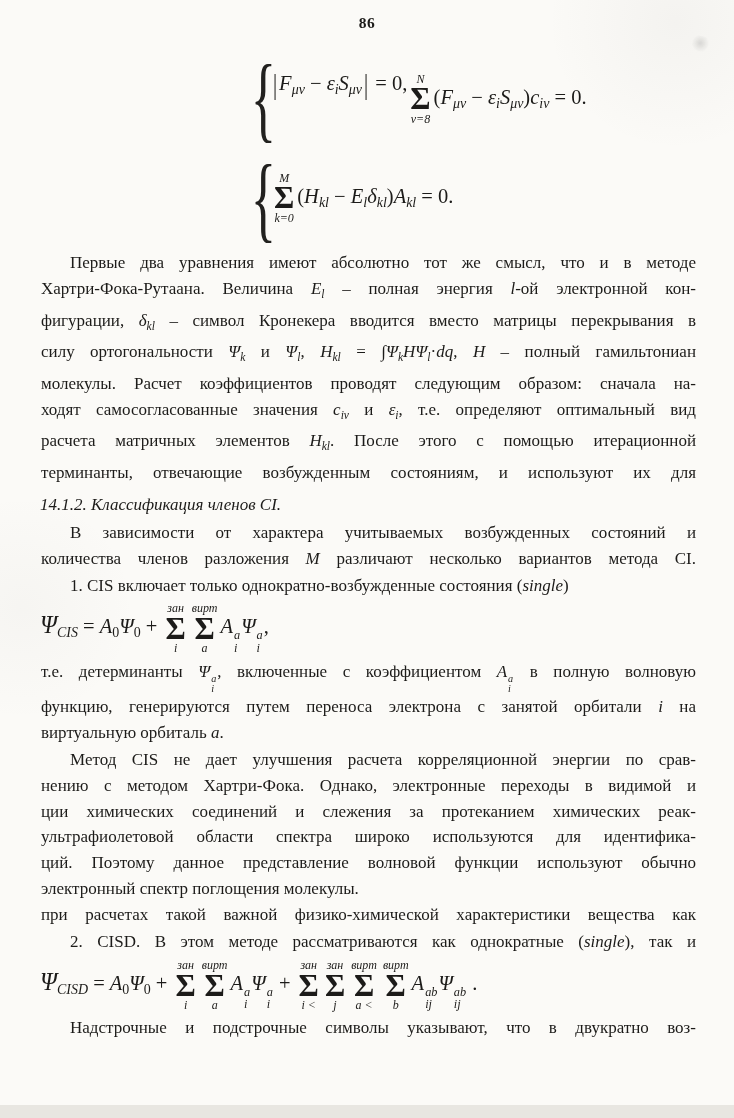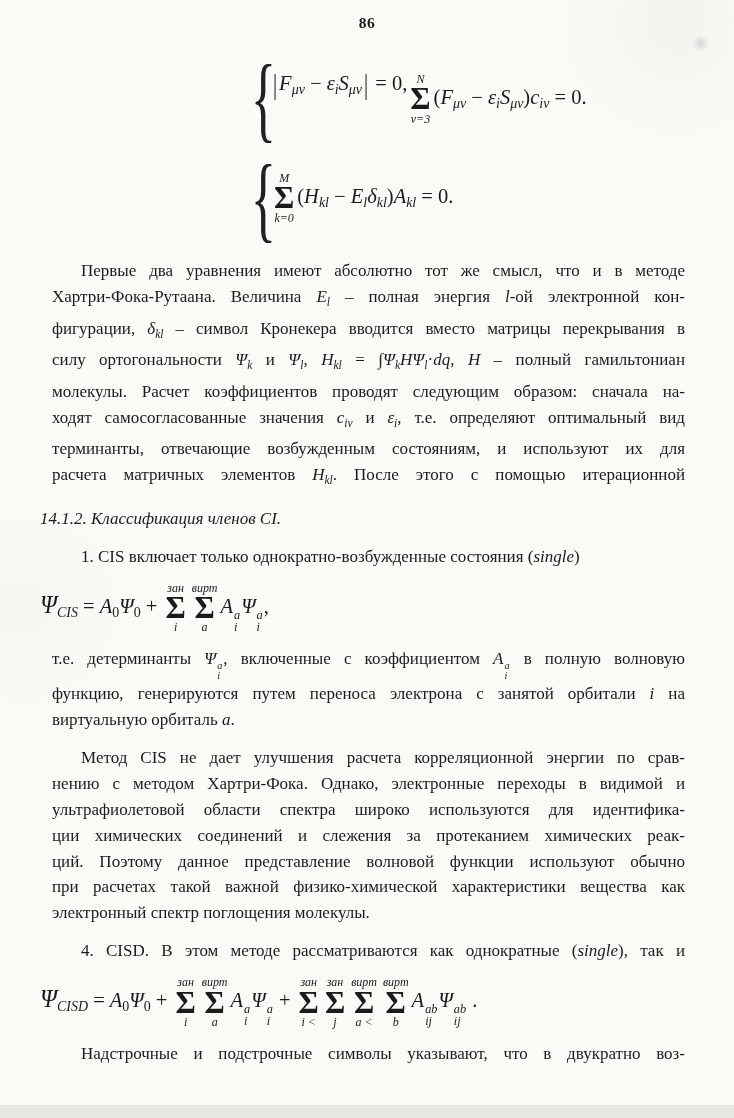--- a/index.html
+++ b/index.html
@@ -29,21 +29,21 @@
 
   
   .tline{
     line-height:25.9px;
     text-align:justify;
     text-align-last:justify;
     white-space:normal;
   }
   .tline.last{text-align-last:left;}
   .tline.ind{text-indent:29px;}
-  .para{margin:12px;}
+  .para{margin:1px;}
   .heading{line-height:26px;margin-top:6px;margin-bottom:2px;}
 
   .it{font-style:italic;}
   .sb{font-size:.68em;vertical-align:-.32em;}
   .big{font-size:1.18em;}
 
   
   .ss{
     display:inline-flex;flex-direction:column;align-items:flex-start;
     font-size:.6em;line-height:.98;font-style:italic;
@@ -88,21 +88,21 @@
 
   <div class="content">
 
     <div class="eqsys">
       <span class="brace">{</span>
       <div class="syslines">
           <div class="eqline"><span class="bar">|</span><span class="it">F</span><span class="it sb">μν</span><span> − </span><span class="it">ε</span><span class="it sb">i</span><span class="it">S</span><span class="it sb">μν</span><span class="bar">|</span><span> = 0,</span></div>
           <div class="eqline"><span class="sum">
               <span class="lim top">N</span>
               <span class="sigma">Σ</span>
-              <span class="lim bot">ν=3</span>
+              <span class="lim bot">ν=8</span>
             </span><span>(</span><span class="it">F</span><span class="it sb">μν</span><span> − </span><span class="it">ε</span><span class="it sb">i</span><span class="it">S</span><span class="it sb">μν</span><span>)</span><span class="it">c</span><span class="it sb">iν</span><span> = 0.</span></div>
         </div>
     </div>
 
     <div class="eqsys">
       <span class="brace">{</span>
       <div class="syslines">
           <div class="eqline"><span class="sum">
               <span class="lim top">M</span>
               <span class="sigma">Σ</span>
@@ -111,26 +111,30 @@
         </div>
     </div>
 
     <div class="para">
         <div class="tline ind"><span>Первые два уравнения имеют абсолютно тот же смысл, что и в методе</span></div>
         <div class="tline"><span>Хартри-Фока-Рутаана. Величина </span><span class="it">E</span><span class="it sb">l</span><span> – полная энергия </span><span class="it">l</span><span>-ой электронной кон-</span></div>
         <div class="tline"><span>фигурации, </span><span class="it">δ</span><span class="it sb">kl</span><span> – символ Кронекера вводится вместо матрицы перекрывания в</span></div>
         <div class="tline"><span>силу ортогональности </span><span class="it">Ψ</span><span class="it sb">k</span><span> и </span><span class="it">Ψ</span><span class="it sb">l</span><span>, </span><span class="it">H</span><span class="it sb">kl</span><span> = ∫</span><span class="it">Ψ</span><span class="it sb">k</span><span class="it">H</span><span class="it">Ψ</span><span class="it sb">l</span><span>·</span><span class="it">dq</span><span>, </span><span class="it">H</span><span> – полный гамильтониан</span></div>
         <div class="tline"><span>молекулы. Расчет коэффициентов проводят следующим образом: сначала на-</span></div>
         <div class="tline"><span>ходят самосогласованные значения </span><span class="it">c</span><span class="it sb">iν</span><span> и </span><span class="it">ε</span><span class="it sb">i</span><span>, т.е. определяют оптимальный вид</span></div>
+        <div class="tline"><span>расчета матричных элементов </span><span class="it">H</span><span class="it sb">kl</span><span>. После этого с помощью итерационной</span></div>
         <div class="tline"><span>терминанты, отвечающие возбужденным состояниям, и используют их для</span></div>
-        <div class="tline"><span>расчета матричных элементов </span><span class="it">H</span><span class="it sb">kl</span><span>. После этого с помощью итерационной</span></div>
       </div>
 
     <div class="heading tline last"><span class="it">14.1.2. Классификация членов CI.</span></div>
 
+    <div class="para">
+        <div class="tline ind"><span>В зависимости от характера учитываемых возбужденных состояний и</span></div>
+        <div class="tline"><span>количества членов разложения </span><span class="it">M</span><span> различают несколько вариантов метода CI.</span></div>
+      </div>
 
     <div class="para">
         <div class="tline last ind"><span>1. CIS включает только однократно-возбужденные состояния (</span><span class="it">single</span><span>)</span></div>
       </div>
 
     <div class="equation"><span class="it big">Ψ</span><span class="it sb">CIS</span><span> = </span><span class="it">A</span><span class="sb">0</span><span class="it">Ψ</span><span class="sb">0</span><span> + </span><span class="sum">
           <span class="lim top">зан</span>
           <span class="sigma">Σ</span>
           <span class="lim bot">i</span>
         </span><span class="sum">
@@ -153,29 +157,29 @@
             <span>a</span>
             <span>i</span>
           </span><span> в полную волновую</span></div>
         <div class="tline"><span>функцию, генерируются путем переноса электрона с занятой орбитали </span><span class="it">i</span><span> на</span></div>
         <div class="tline last"><span>виртуальную орбиталь </span><span class="it">a</span><span>.</span></div>
       </div>
 
     <div class="para">
         <div class="tline ind"><span>Метод CIS не дает улучшения расчета корреляционной энергии по срав-</span></div>
         <div class="tline"><span>нению с методом Хартри-Фока. Однако, электронные переходы в видимой и</span></div>
+        <div class="tline"><span>ции химических соединений и слежения за протеканием химических реак-</span></div>
         <div class="tline"><span>ультрафиолетовой области спектра широко используются для идентифика-</span></div>
-        <div class="tline"><span>ции химических соединений и слежения за протеканием химических реак-</span></div>
         <div class="tline"><span>ций. Поэтому данное представление волновой функции используют обычно</span></div>
+        <div class="tline last"><span>электронный спектр поглощения молекулы.</span></div>
         <div class="tline"><span>при расчетах такой важной физико-химической характеристики вещества как</span></div>
-        <div class="tline last"><span>электронный спектр поглощения молекулы.</span></div>
-      </div>
-
-    <div class="para">
-        <div class="tline ind"><span>4. CISD. В этом методе рассматриваются как однократные (</span><span class="it">single</span><span>), так и</span></div>
+      </div>
+
+    <div class="para">
+        <div class="tline ind"><span>2. CISD. В этом методе рассматриваются как однократные (</span><span class="it">single</span><span>), так и</span></div>
       </div>
 
     <div class="equation"><span class="it big">Ψ</span><span class="it sb">CISD</span><span> = </span><span class="it">A</span><span class="sb">0</span><span class="it">Ψ</span><span class="sb">0</span><span> + </span><span class="sum">
           <span class="lim top">зан</span>
           <span class="sigma">Σ</span>
           <span class="lim bot">i</span>
         </span><span class="sum">
           <span class="lim top">вирт</span>
           <span class="sigma">Σ</span>
           <span class="lim bot">a</span>

